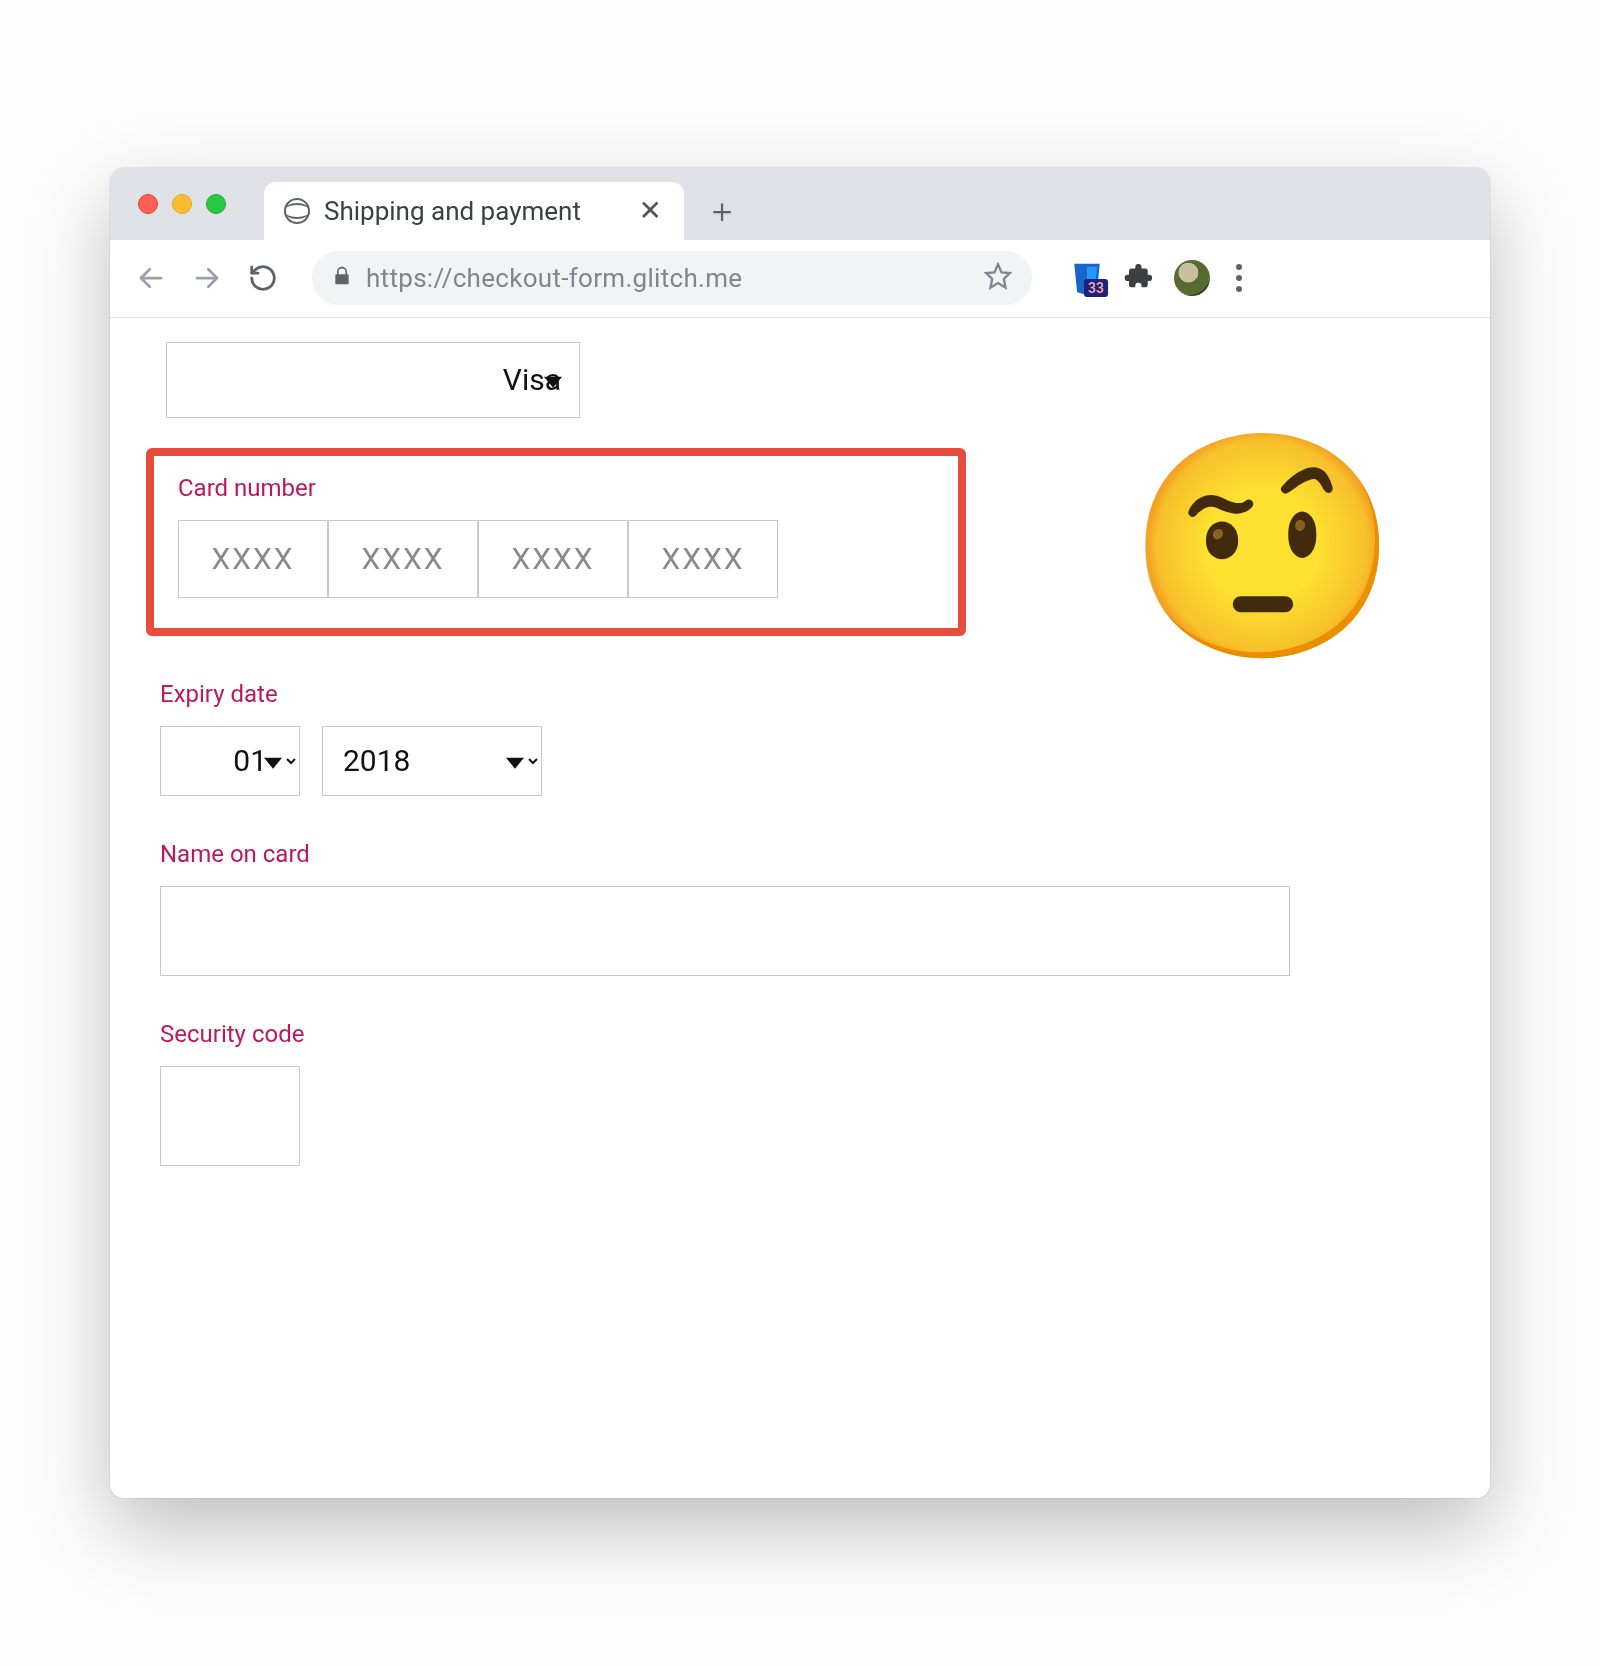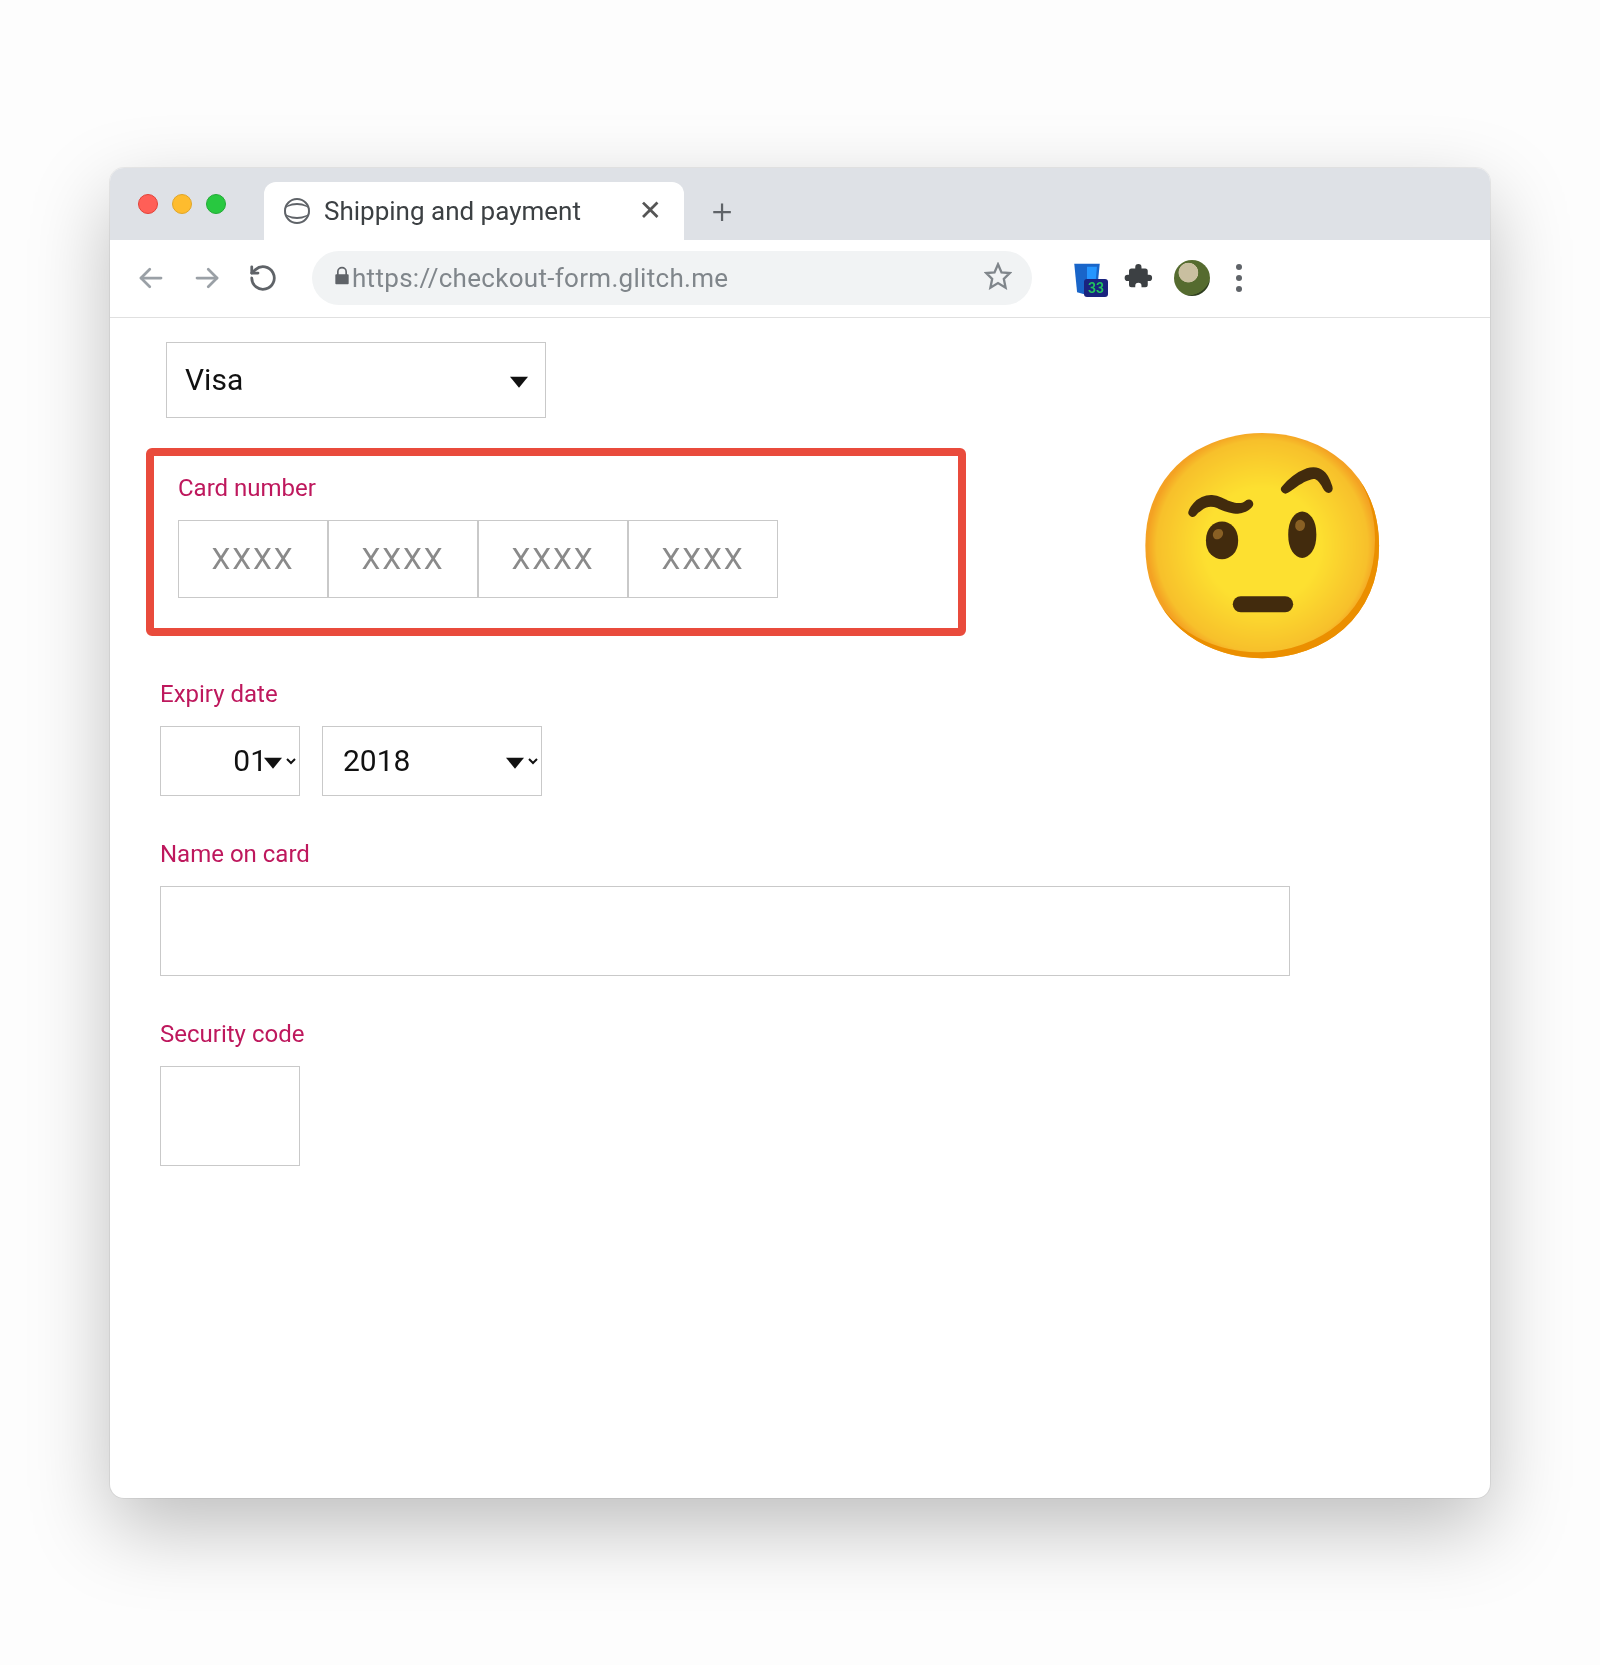--- a/index.html
+++ b/index.html
@@ -63,55 +63,56 @@
   .nav-ico svg { width: 30px; height: 30px; stroke: currentColor; fill: none; stroke-width: 2.2; stroke-linecap:round; stroke-linejoin:round;}
   .nav-ico.active { color:#5f6368; }
   .omnibox {
     flex: 1;
     height: 54px;
     background: #f1f3f4;
     border-radius: 27px;
     display: flex;
     align-items: center;
     padding: 0 20px;
-    gap: 0;
+    gap: 14px;
     max-width: 720px;
     margin-left: 10px;
   }
   .lock { color:#5f6368; }
   .url { font-size: 26px; color:#80868b; letter-spacing: .3px; }
   .omni-right { margin-left:auto; display:flex; align-items:center; gap:16px; color:#80868b; }
   .star svg { width:28px; height:28px; fill:none; stroke:#80868b; stroke-width:2; }
   .ext-area { display:flex; align-items:center; gap:20px; margin-left: 16px; }
   .ext-badge {
     position: relative; width: 34px; height: 34px;
   }
   .ext-badge .tag {
-    position:absolute; bottom:-2px; right:-4px; background:#1a237e; color:#22c55e; font-size:14px; font-weight:600; padding:1px 4px; border-radius:3px;
+    position:absolute; bottom:-2px; right:-4px; background:#1a237e; color:#fca5a5; font-size:14px; font-weight:600; padding:1px 4px; border-radius:3px;
   }
   .puzzle { color:#3c4043; }
   .avatar { width:36px; height:36px; border-radius:50%; background: radial-gradient(circle at 40% 35%, #c9bfa0 0 30%, #556b2f 32% 70%, #2f3e1f 72% 100%); }
   .kebab { display:flex; flex-direction:column; gap:5px; padding:6px; }
   .kebab span{ width:6px; height:6px; background:#5f6368; border-radius:50%; }
   
   .content { padding: 24px 50px 70px 50px; position: relative; min-height: 1180px;}
   .field { margin-bottom: 44px; }
   .label { font-size: 24px; color:#be185d; margin-bottom: 18px; display:block; }
   select, input[type=text] {
     font-family: inherit;
     font-size: 30px;
     border: 1.5px solid #c9c9c9;
     background:#fff;
     color:#111;
   }
   .visa-wrap { margin-left: 6px; margin-bottom: 30px;}
   .visa {
-    width: 380px; height: 76px; padding: 16px 18px; appearance:none; -webkit-appearance:none;
+    width: 414px; height: 76px; padding: 16px 18px; appearance:none; -webkit-appearance:none;
     background-image: none;
     position:relative;
+    text-align:right;
   }
   .sel-wrap { position:relative; display:inline-block; }
   .sel-wrap::after {
     content:""; position:absolute; right:18px; top:50%; transform:translateY(-30%);
     border-left:9px solid transparent; border-right:9px solid transparent; border-top:11px solid #111;
     pointer-events:none;
   }
   .highlight {
     border: 8px solid #e94b3c;
     border-radius: 6px;

